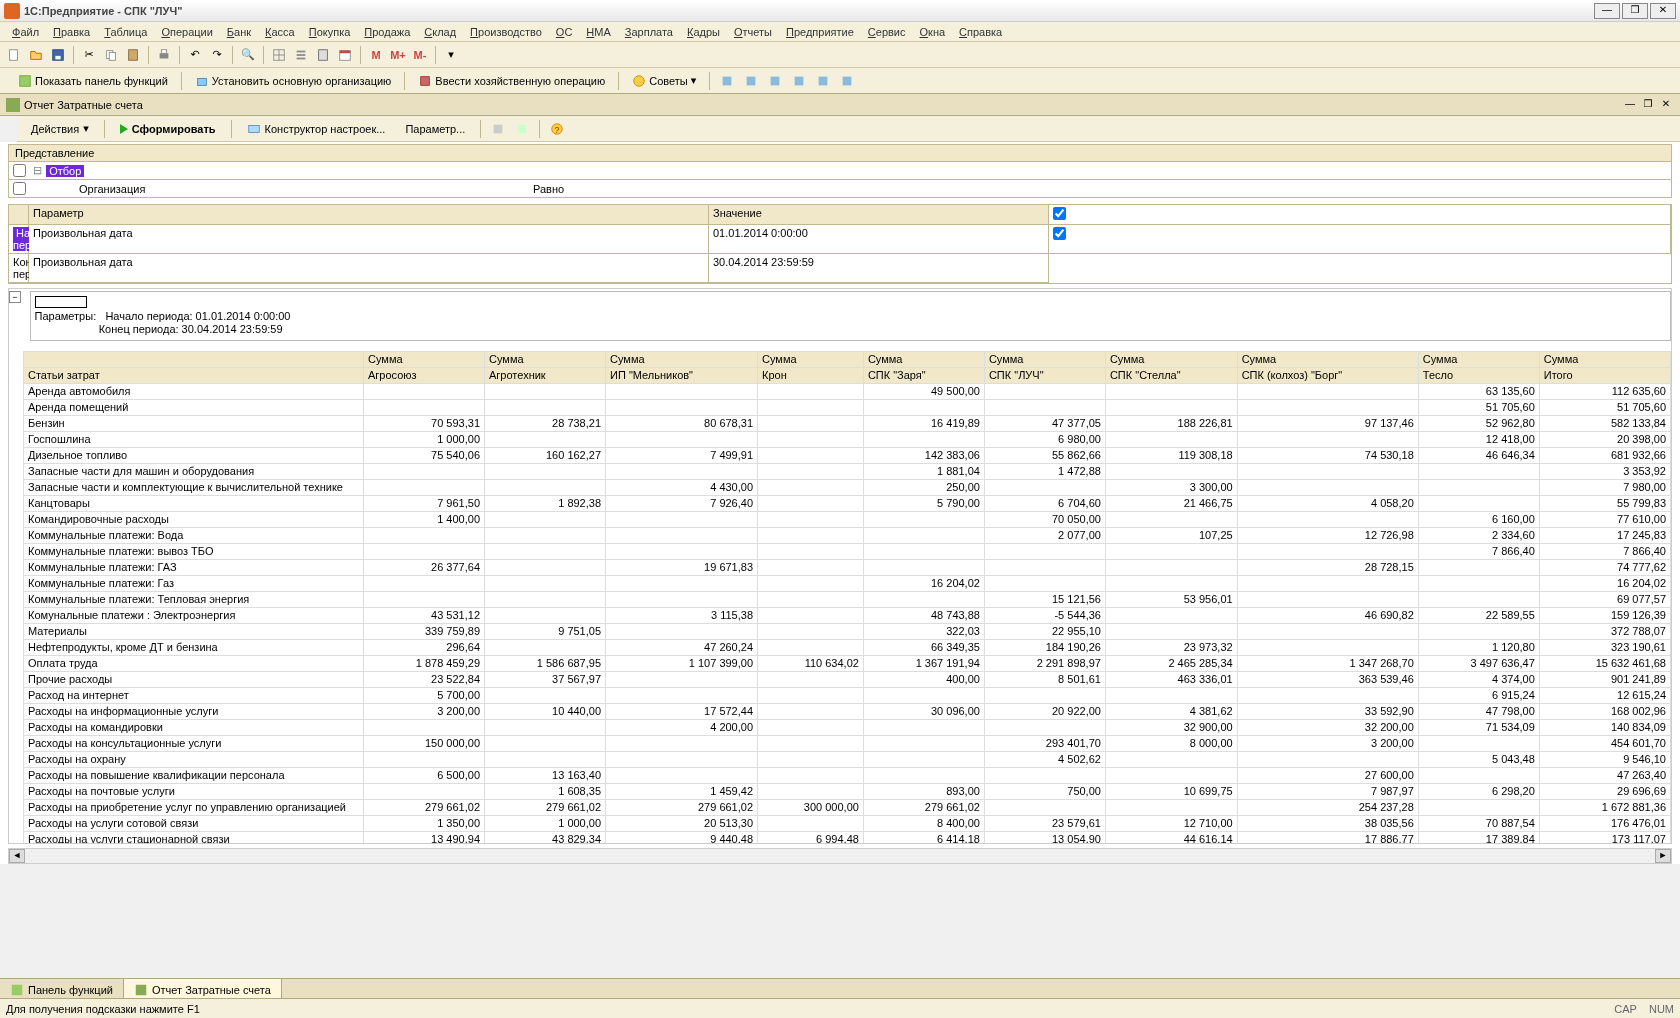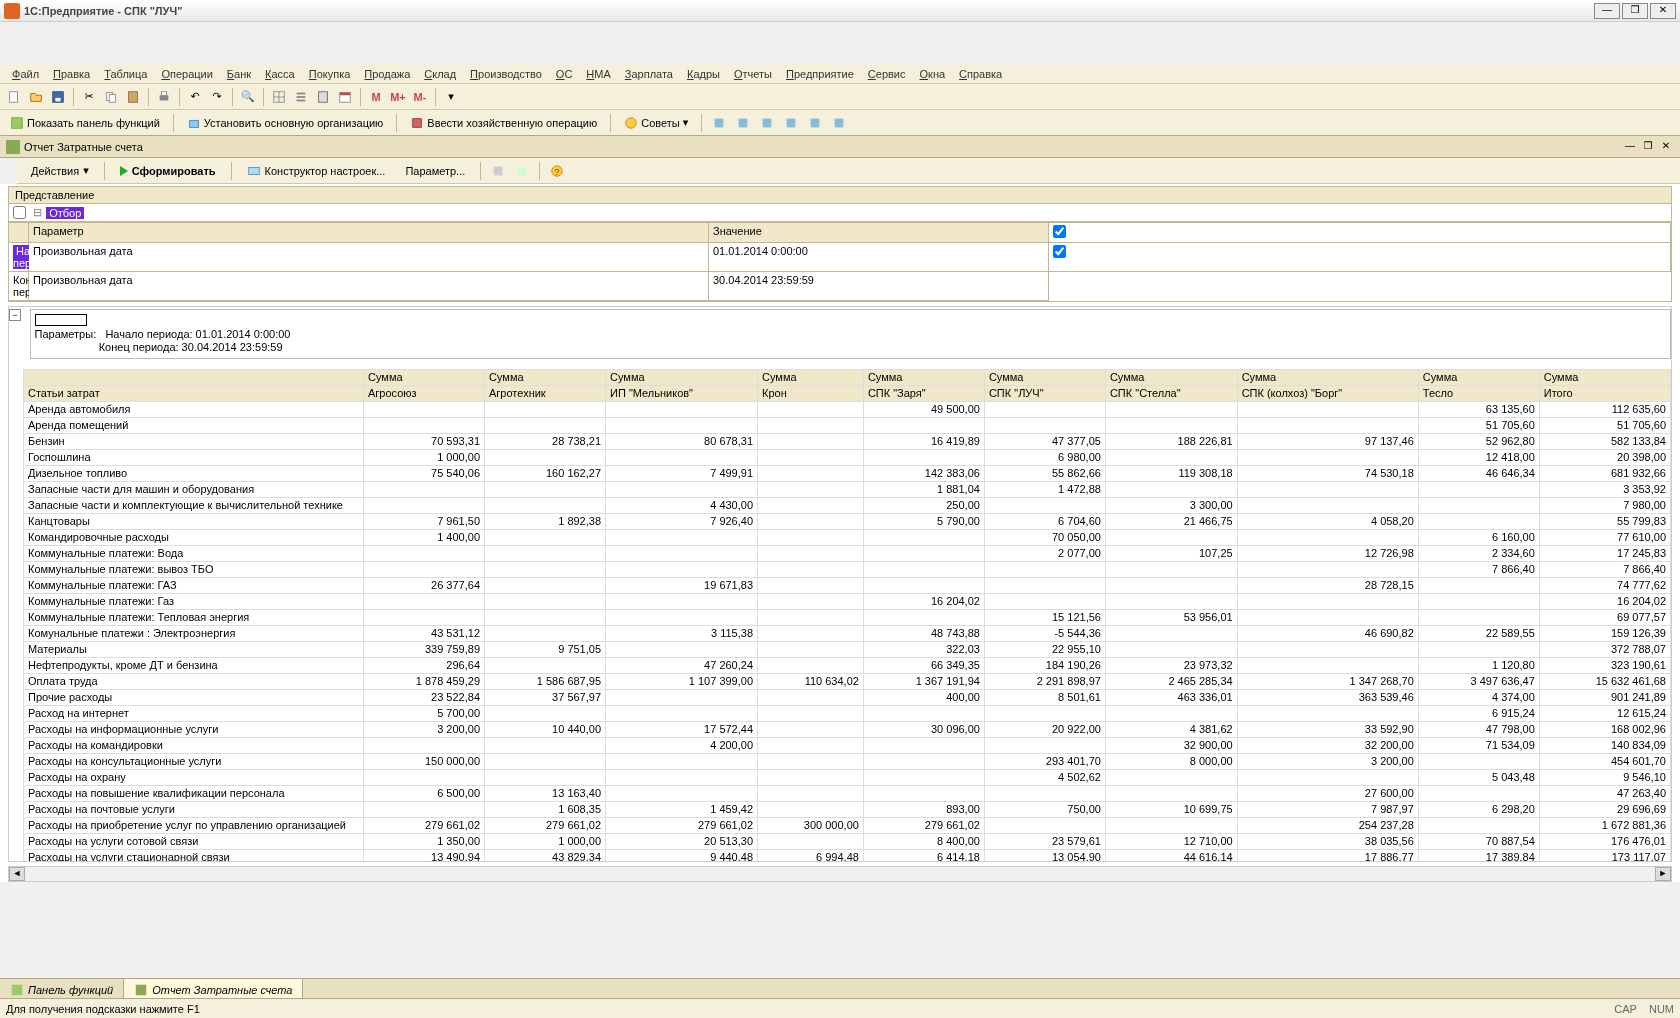--- a/index.html
+++ b/index.html
@@ -2,56 +2,56 @@
 <html><head>
 <meta charset="utf-8">
 <style>
 * { margin: 0; padding: 0; box-sizing: border-box; }
 body { font-family: "MS Sans Serif", Tahoma, Arial, sans-serif; font-size: 11px; background: #f0f0f0; overflow: hidden; width: 1680px; height: 1018px; }
 .titlebar { background: linear-gradient(#fff, #e8e8e8); height: 22px; display: flex; align-items: center; padding: 0 4px; border-bottom: 1px solid #ccc; }
 .titlebar .icon { width: 16px; height: 16px; background: #d62; border-radius: 2px; margin-right: 4px; }
 .titlebar .title { color: #444; font-weight: bold; flex: 1; }
 .win-btns { display: flex; gap: 2px; }
 .win-btn { width: 26px; height: 16px; border: 1px solid #888; background: #eee; text-align: center; line-height: 12px; font-size: 10px; cursor: pointer; }
-.menubar { background: #f5f0dc; height: 20px; display: flex; align-items: center; padding: 0 6px; gap: 2px; border-bottom: 1px solid #d0c8a8; margin-top: 42px; }
+.menubar { background: #f5f0dc; height: 20px; display: flex; align-items: center; padding: 0 6px; gap: 2px; border-bottom: 1px solid #d0c8a8; }
 .menubar span { padding: 2px 6px; cursor: pointer; color: #333; }
 .menubar span u { text-decoration: underline; }
 .toolbar { background: #f5f0dc; height: 26px; display: flex; align-items: center; padding: 0 4px; gap: 2px; border-bottom: 1px solid #d0c8a8; }
 .tb-btn { width: 20px; height: 20px; display: inline-flex; align-items: center; justify-content: center; cursor: pointer; border: 1px solid transparent; }
 .tb-sep { width: 1px; height: 18px; background: #c0b890; margin: 0 3px; }
-.toolbar2 { background: #f5f0dc; height: 26px; display: flex; align-items: center; padding: 0 4px; gap: 4px; border-bottom: 1px solid #b0a880; }
+.toolbar2 { background: #f5f0dc; height: 26px; display: flex; align-items: center; padding: 0 12px; gap: 4px; border-bottom: 1px solid #b0a880; }
 .tb-text-btn { padding: 2px 6px; cursor: pointer; display: flex; align-items: center; gap: 3px; }
 .tab-header { background: #e8e0c0; height: 22px; display: flex; align-items: center; padding: 0 6px; border-bottom: 1px solid #b0a880; }
 .tab-header .ticon { width: 14px; height: 14px; background: #8a5; margin-right: 4px; }
 .tab-close { margin-left: auto; display: flex; gap: 2px; }
 .tab-close span { width: 16px; height: 14px; text-align: center; cursor: pointer; font-size: 10px; }
 .action-bar { background: #f5f0dc; height: 26px; display: flex; align-items: center; padding: 0 6px; gap: 4px; border-bottom: 1px solid #d0c8a8; margin-left: 17px; }
 .action-btn { padding: 2px 8px; display: flex; align-items: center; gap: 4px; cursor: pointer; }
 .play-icon { width: 0; height: 0; border-left: 8px solid #2a2; border-top: 5px solid transparent; border-bottom: 5px solid transparent; }
 .content { background: #fff; position: relative; }
 .grid-area { padding: 2px 8px 0 8px; }
 .grid-header { background: #f0e8c8; border: 1px solid #c0b890; padding: 2px 6px; font-weight: normal; }
 .filter-row { display: flex; align-items: center; border: 1px solid #c0b890; border-top: none; }
 .filter-cell { padding: 2px 4px; display: flex; align-items: center; gap: 4px; }
 .sel { background: #6d28d9; color: #fff; padding: 0 3px; }
 .chk { width: 13px; height: 13px; }
-.param-grid { display: grid; grid-template-columns: 20px 680px 340px 1fr; border: 1px solid #c0b890; }
+.param-grid { display: grid; grid-template-columns: 20px 680px 340px 1fr; border: 1px solid #c0b890; margin-top: 6px; }
 .param-grid > div { border-right: 1px solid #c0b890; border-bottom: 1px solid #c0b890; padding: 2px 4px; background: #fff; }
 .param-grid .hdr { background: #f0e8c8; }
 .report-wrap { margin: 4px 8px; border: 1px solid #ccc; height: 556px; overflow: auto; position: relative; }
 .report { border-collapse: collapse; width: 100%; }
 .report td, .report th { border: 1px solid #ddd; padding: 1px 4px; font-size: 11px; white-space: nowrap; height: 13px; line-height: 13px; }
 .report th { background: #f0e8c8; font-weight: normal; text-align: left; }
 .report .num { text-align: right; }
 .param-block { border: 1px solid #bbb; padding: 4px; margin: 2px 0 10px 6px; }
 .outline-btn { position: absolute; left: 0; top: 2px; width: 12px; height: 12px; border: 1px solid #888; text-align: center; line-height: 10px; font-size: 9px; cursor: pointer; background: #fff; }
 .hscroll { height: 16px; background: #f0f0f0; border: 1px solid #ccc; margin: 0 8px; position: relative; }
 .hscroll .thumb-l { position: absolute; left: 0; width: 16px; height: 14px; background: #ddd; border: 1px solid #aaa; text-align: center; font-size: 9px; }
 .hscroll .thumb-r { position: absolute; right: 0; width: 16px; height: 14px; background: #ddd; border: 1px solid #aaa; text-align: center; font-size: 9px; }
-.bottom-tabs { position: absolute; bottom: 18px; left: 0; right: 0; height: 22px; background: #e8e0c0; display: flex; align-items: center; border-top: 1px solid #b0a880; font-style: italic; }
+.bottom-tabs { position: absolute; bottom: 18px; left: 0; right: 0; height: 22px; background: #e8e0c0; display: flex; align-items: center; border-top: 1px solid #b0a880; }
 .btab { padding: 2px 10px; border-right: 1px solid #b0a880; display: flex; align-items: center; gap: 4px; cursor: pointer; height: 100%; }
 .btab.active { background: #fff8dc; }
 .statusbar { position: absolute; bottom: 0; left: 0; right: 0; height: 20px; background: #f5f0dc; border-top: 1px solid #b0a880; display: flex; align-items: center; padding: 0 6px; }
 .statusbar .right { margin-left: auto; display: flex; gap: 12px; color: #666; }
 svg.ico { width: 14px; height: 14px; }
 </style>
 </head>
 <body>
 
 <div class="titlebar">
@@ -272,20 +272,29 @@
     <div class="grid-header">Представление</div>
     <div class="filter-row">
       <div class="filter-cell" style="width:20px">
           <input type="checkbox" class="chk" style="">
         </div>
       <div class="filter-cell">
           <span style="color:#888">⊟</span> 
           <span class="sel">Отбор</span>
         </div>
     </div>
+    <div class="filter-row">
+      <div class="filter-cell" style="width:20px">
+          <input type="checkbox" class="chk" style="">
+        </div>
+      <div class="filter-cell" style="padding-left:50px;width:500px">
+          <span>Организация</span>
+        </div>
+      <div class="filter-cell">Равно</div>
+    </div>
 
     <div class="param-grid">
       <div class="hdr"></div>
       <div class="hdr">Параметр</div>
       <div class="hdr">Значение</div>
       <div><input type="checkbox" class="chk" checked="" style=""></div>
       <div><span class="sel">Начало периода</span></div>
       <div>Произвольная дата</div>
       <div>01.01.2014 0:00:00</div>
       <div><input type="checkbox" class="chk" checked="" style=""></div>

